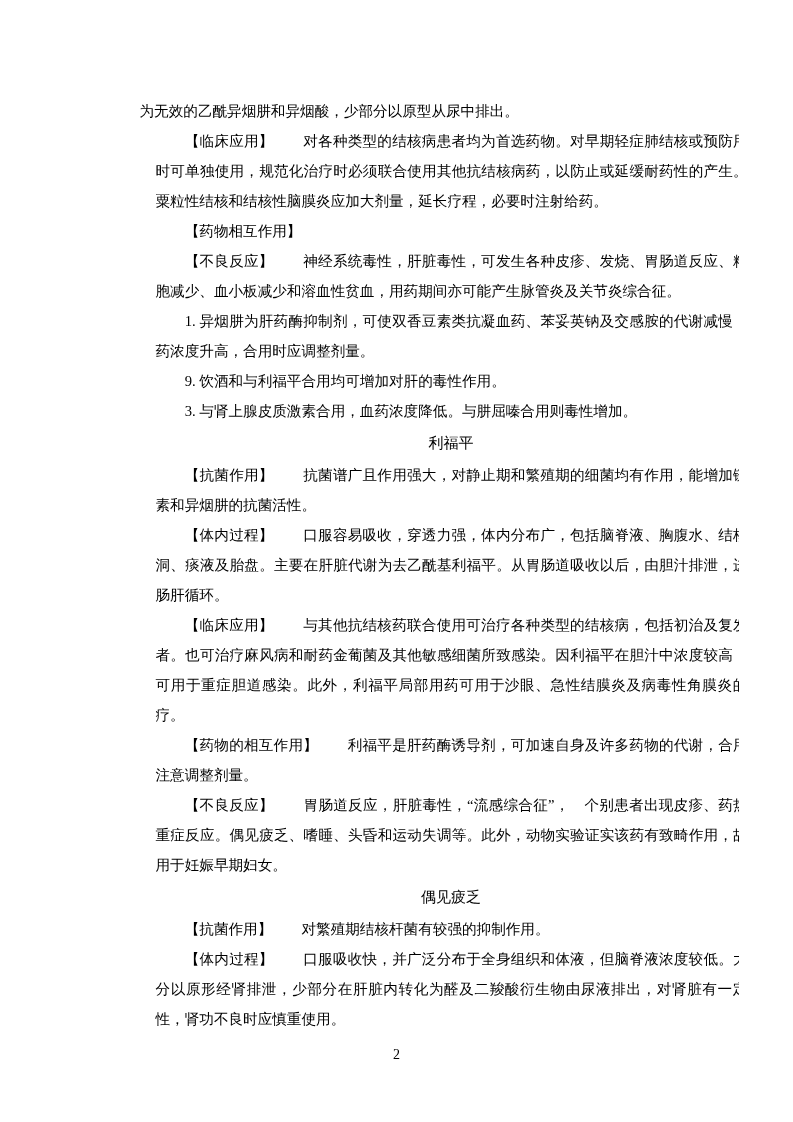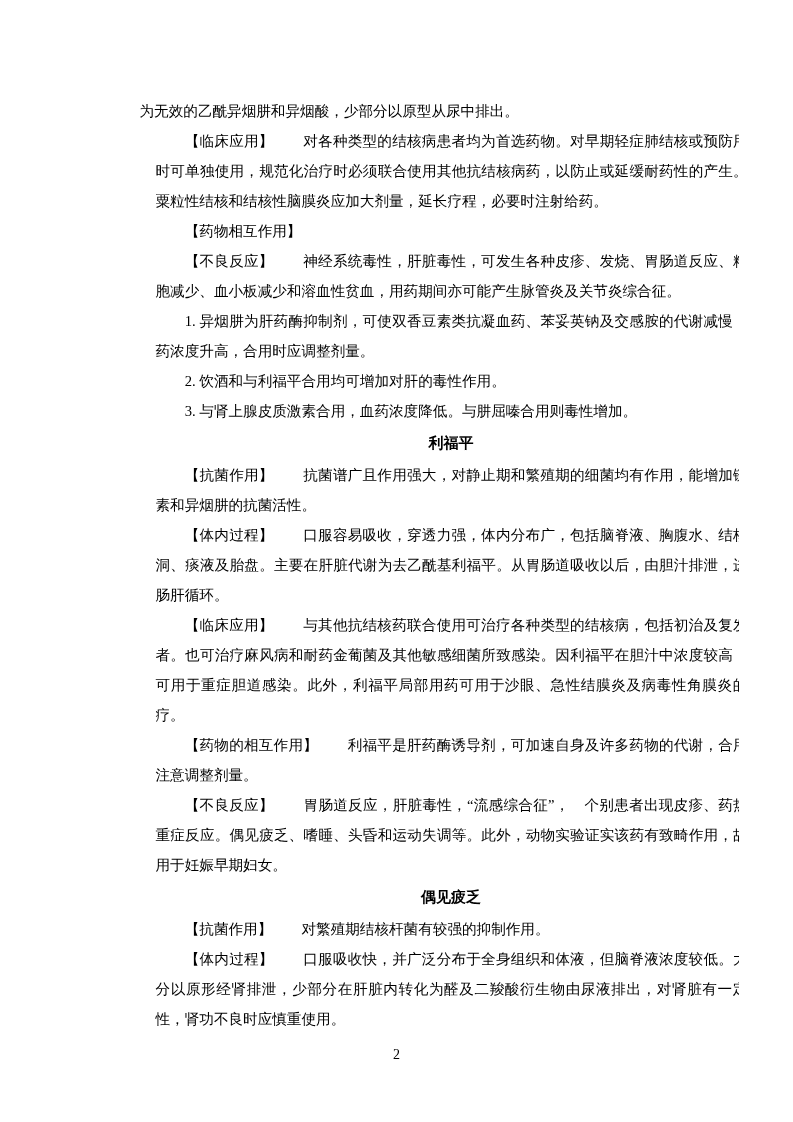--- a/index.html
+++ b/index.html
@@ -30,21 +30,21 @@
     word-break: break-all;
   }
   p.body.indent {
     text-indent: 2em;
     margin-left: 16px;
   }
   h3.heading {
     margin: 2px 0;
     font-size: 15px;
     line-height: 30px;
-    font-weight: bold;
+    font-weight: normal;
     text-align: center;
   }
   .footer {
     position: absolute;
     left: 0;
     bottom: 58px;
     width: 100%;
     text-align: center;
     font-size: 14px;
     line-height: 18px;
@@ -53,21 +53,21 @@
 </head>
 <body>
 
 <div class="page">
   <div class="content">
     <p class="body">为无效的乙酰异烟肼和异烟酸，少部分以原型从尿中排出。</p>
     <p class="body indent">【临床应用】　　对各种类型的结核病患者均为首选药物。对早期轻症肺结核或预防用药时可单独使用，规范化治疗时必须联合使用其他抗结核病药，以防止或延缓耐药性的产生。对粟粒性结核和结核性脑膜炎应加大剂量，延长疗程，必要时注射给药。</p>
     <p class="body indent">【药物相互作用】</p>
     <p class="body indent">【不良反应】　　神经系统毒性，肝脏毒性，可发生各种皮疹、发烧、胃肠道反应、粒细胞减少、血小板减少和溶血性贫血，用药期间亦可能产生脉管炎及关节炎综合征。</p>
     <p class="body indent">1. 异烟肼为肝药酶抑制剂，可使双香豆素类抗凝血药、苯妥英钠及交感胺的代谢减慢，血药浓度升高，合用时应调整剂量。</p>
-    <p class="body indent">2. 饮酒和与利福平合用均可增加对肝的毒性作用。</p>
+    <p class="body indent">9. 饮酒和与利福平合用均可增加对肝的毒性作用。</p>
     <p class="body indent">3. 与肾上腺皮质激素合用，血药浓度降低。与肼屈嗪合用则毒性增加。</p>
     <h3 class="heading">利福平</h3>
     <p class="body indent">【抗菌作用】　　抗菌谱广且作用强大，对静止期和繁殖期的细菌均有作用，能增加链霉素和异烟肼的抗菌活性。</p>
     <p class="body indent">【体内过程】　　口服容易吸收，穿透力强，体内分布广，包括脑脊液、胸腹水、结核空洞、痰液及胎盘。主要在肝脏代谢为去乙酰基利福平。从胃肠道吸收以后，由胆汁排泄，进行肠肝循环。</p>
     <p class="body indent">【临床应用】　　与其他抗结核药联合使用可治疗各种类型的结核病，包括初治及复发患者。也可治疗麻风病和耐药金葡菌及其他敏感细菌所致感染。因利福平在胆汁中浓度较高，也可用于重症胆道感染。此外，利福平局部用药可用于沙眼、急性结膜炎及病毒性角膜炎的治疗。</p>
     <p class="body indent">【药物的相互作用】　　利福平是肝药酶诱导剂，可加速自身及许多药物的代谢，合用时注意调整剂量。</p>
     <p class="body indent">【不良反应】　　胃肠道反应，肝脏毒性，“流感综合征”，　个别患者出现皮疹、药热等重症反应。偶见疲乏、嗜睡、头昏和运动失调等。此外，动物实验证实该药有致畸作用，故禁用于妊娠早期妇女。</p>
     <h3 class="heading">偶见疲乏</h3>
     <p class="body indent">【抗菌作用】　　对繁殖期结核杆菌有较强的抑制作用。</p>
     <p class="body indent">【体内过程】　　口服吸收快，并广泛分布于全身组织和体液，但脑脊液浓度较低。大部分以原形经肾排泄，少部分在肝脏内转化为醛及二羧酸衍生物由尿液排出，对肾脏有一定毒性，肾功不良时应慎重使用。</p>

